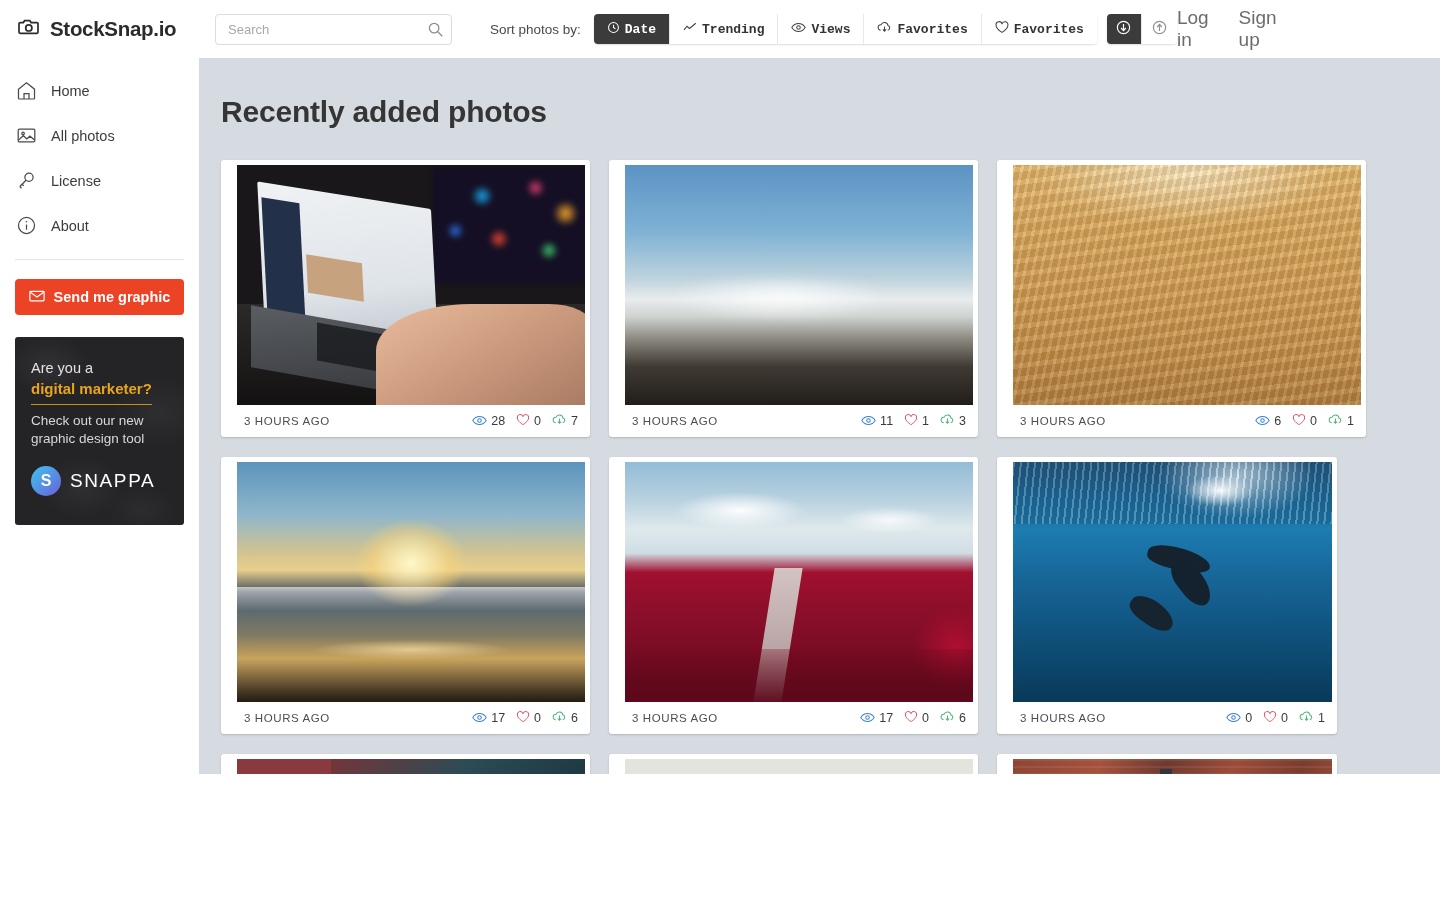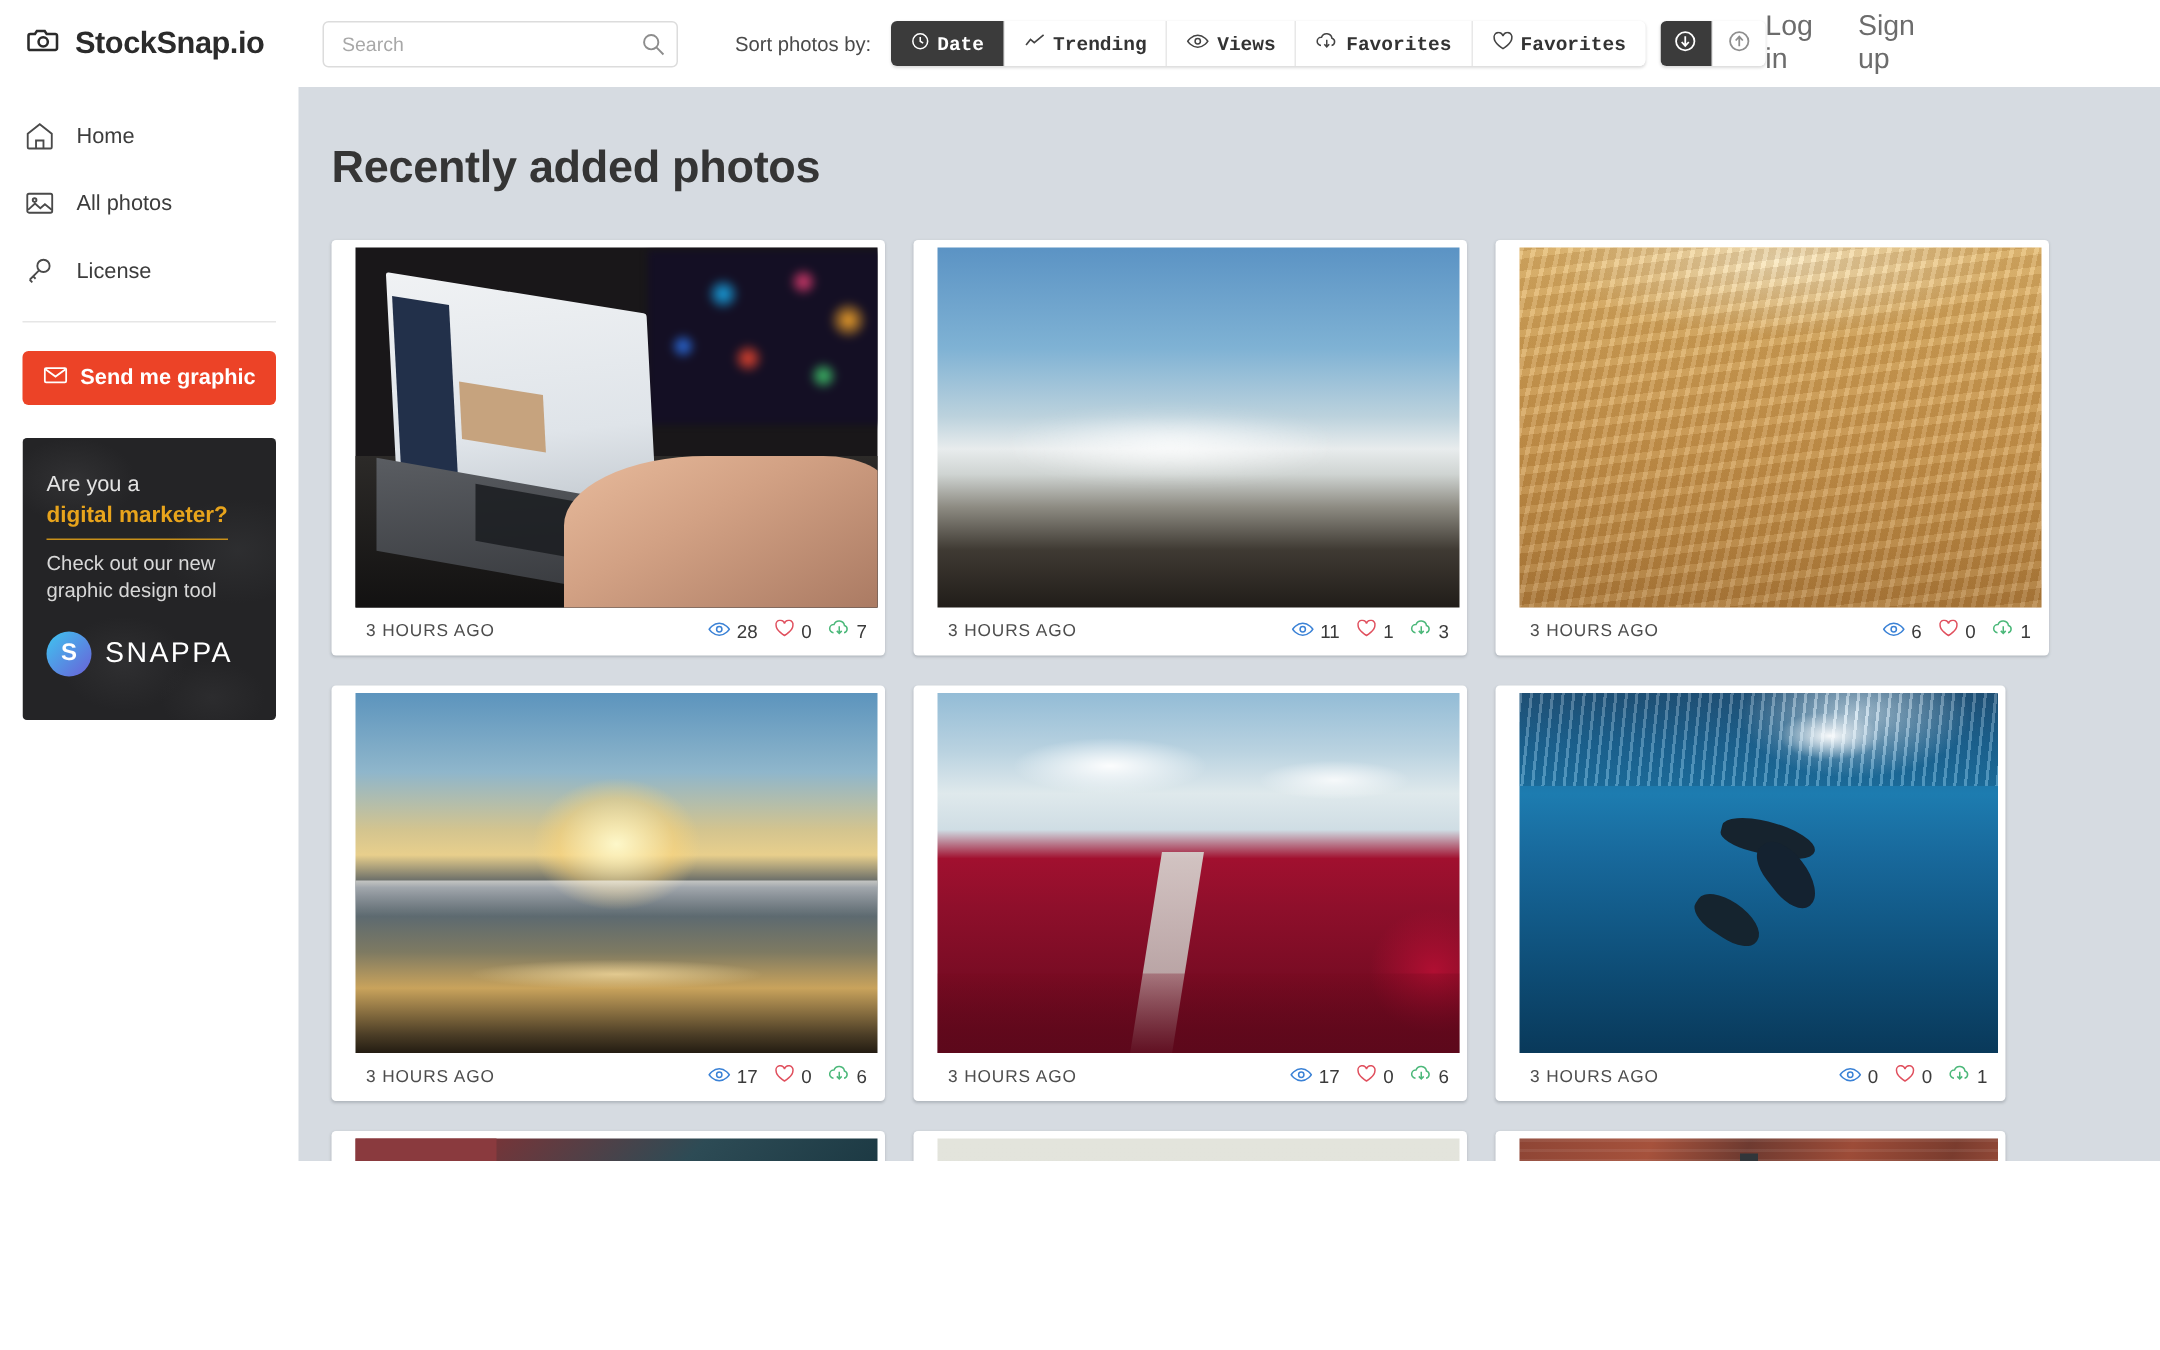--- a/index.html
+++ b/index.html
@@ -381,20 +381,30 @@
   <a class="navitem">
     <span class="navicon">
       <svg width="21" height="21" viewBox="0 0 22 22" fill="none" stroke="#4a4a4a" stroke-width="1.3">
         <circle cx="13.6" cy="7.6" r="4.3"></circle>
         <path d="M10.5 10.8L4 17.3M4 17.3l1.8 1.8M6.4 14.9l1.7 1.7"></path>
       </svg>
     </span>
     <span class="lbl">License</span>
   </a>
 
+  <a class="navitem">
+    <span class="navicon">
+      <svg width="21" height="21" viewBox="0 0 22 22" fill="none" stroke="#4a4a4a" stroke-width="1.3">
+        <circle cx="11" cy="11" r="8.4"></circle>
+        <path d="M11 10v5.4"></path>
+          <circle cx="11" cy="7.1" r="0.85" fill="#4a4a4a" stroke="none"></circle>
+      </svg>
+    </span>
+    <span class="lbl">About</span>
+  </a>
 
   <div style="height:1px;background:#e6e6e6;margin-top:11px;"></div>
 
   <button class="cta">
     <span>
       <svg width="16" height="16" viewBox="0 0 20 16" fill="none" stroke="#fff" stroke-width="1.5">
         <rect x="1.1" y="2.2" width="17.8" height="12" rx="1.1"></rect>
         <path d="M1.6 3.2L10 9.3l8.4-6.1"></path>
       </svg>
     </span>

